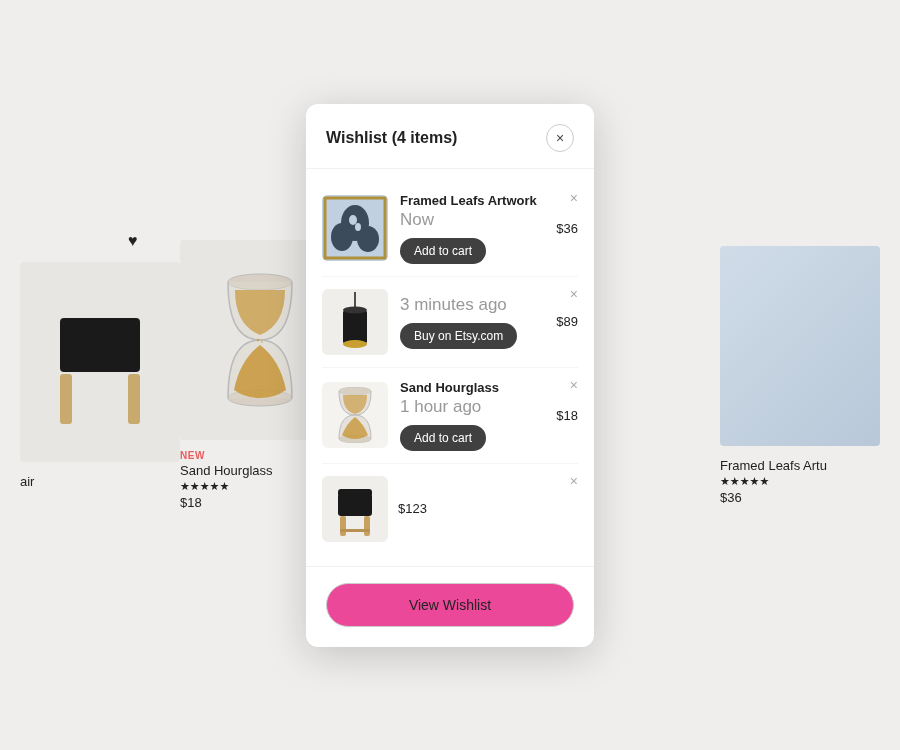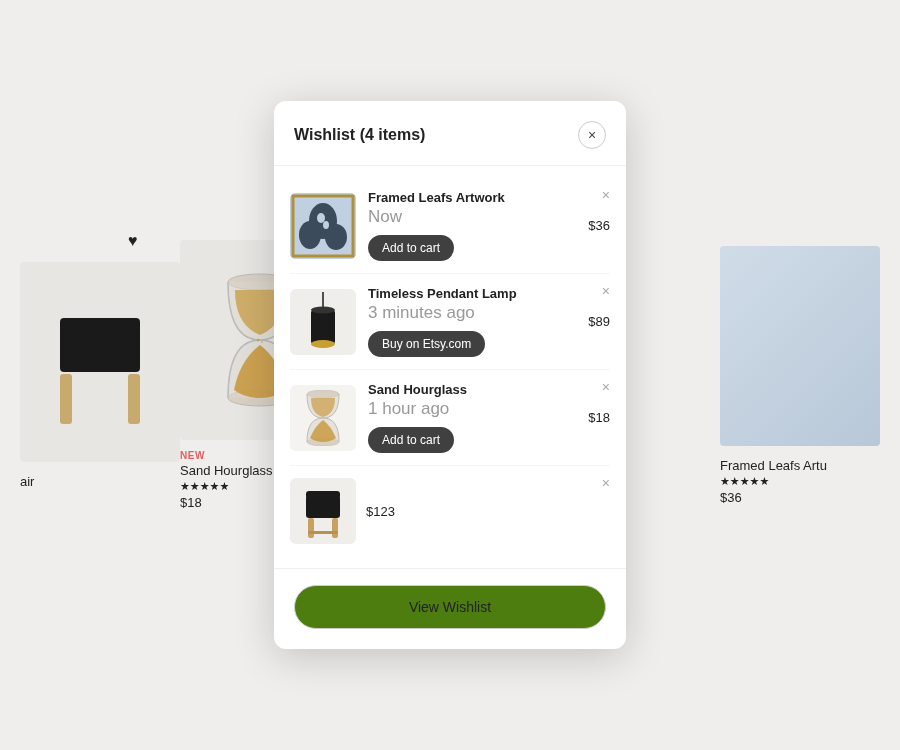--- a/index.html
+++ b/index.html
@@ -99,21 +99,21 @@
       top: 0; left: 0; right: 0; bottom: 0;
       display: flex;
       align-items: center;
       justify-content: center;
       pointer-events: none;
     }
 
     .modal {
       background: #fff;
       border-radius: 12px;
-      width: 352px;
+      width: 288px;
       box-shadow: 0 8px 40px rgba(0,0,0,0.18);
       pointer-events: all;
       display: flex;
       flex-direction: column;
       overflow: hidden;
     }
 
     .modal-header {
       display: flex;
       align-items: center;
@@ -225,21 +225,21 @@
     .modal-footer {
       padding: 16px 20px 20px;
       border-top: 1px solid #f0f0f0;
     }
 
     .view-wishlist-btn {
       width: 100%;
       padding: 13px;
       border: 1.5px solid #ccc;
       border-radius: 30px;
-      background: #4d7c0f;
+      background: #ec4899;
       font-size: 14px;
       font-weight: 500;
       color: #222;
       cursor: pointer;
     }
 
     
     .img-artwork {
       background: linear-gradient(135deg, #d0dce8 0%, #b8c8d8 100%);
       width: 100%;
@@ -386,21 +386,20 @@
           <div class="img-lamp">
             <svg width="40" height="60" viewBox="0 0 40 60">
               <line x1="20" y1="0" x2="20" y2="18" stroke="#1a1a1a" stroke-width="1.5"></line>
               <rect x="8" y="18" width="24" height="34" rx="3" fill="#1a1a1a"></rect>
               <ellipse cx="20" cy="52" rx="12" ry="4" fill="#c8a030"></ellipse>
               <ellipse cx="20" cy="18" rx="12" ry="3.5" fill="#333"></ellipse>
             </svg>
           </div>
         </div>
         <div class="item-details">
-          <div class="item-name">Timeless Pendant Lamp</div>
           <div class="item-time">3 minutes ago</div>
           <button class="item-action-btn">Buy on Etsy.com</button>
         </div>
         <div class="item-price">$89</div>
         <button class="item-remove">×</button>
       </div>
 
       <div class="wishlist-item">
         <div class="item-image">
           <div class="img-hourglass">

